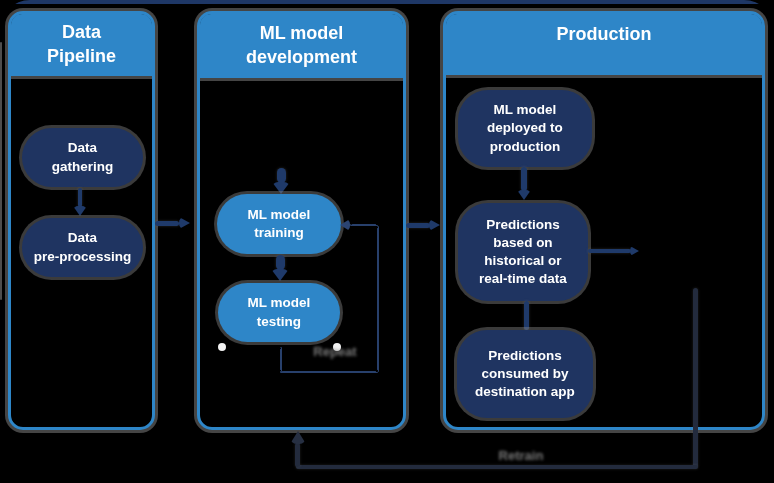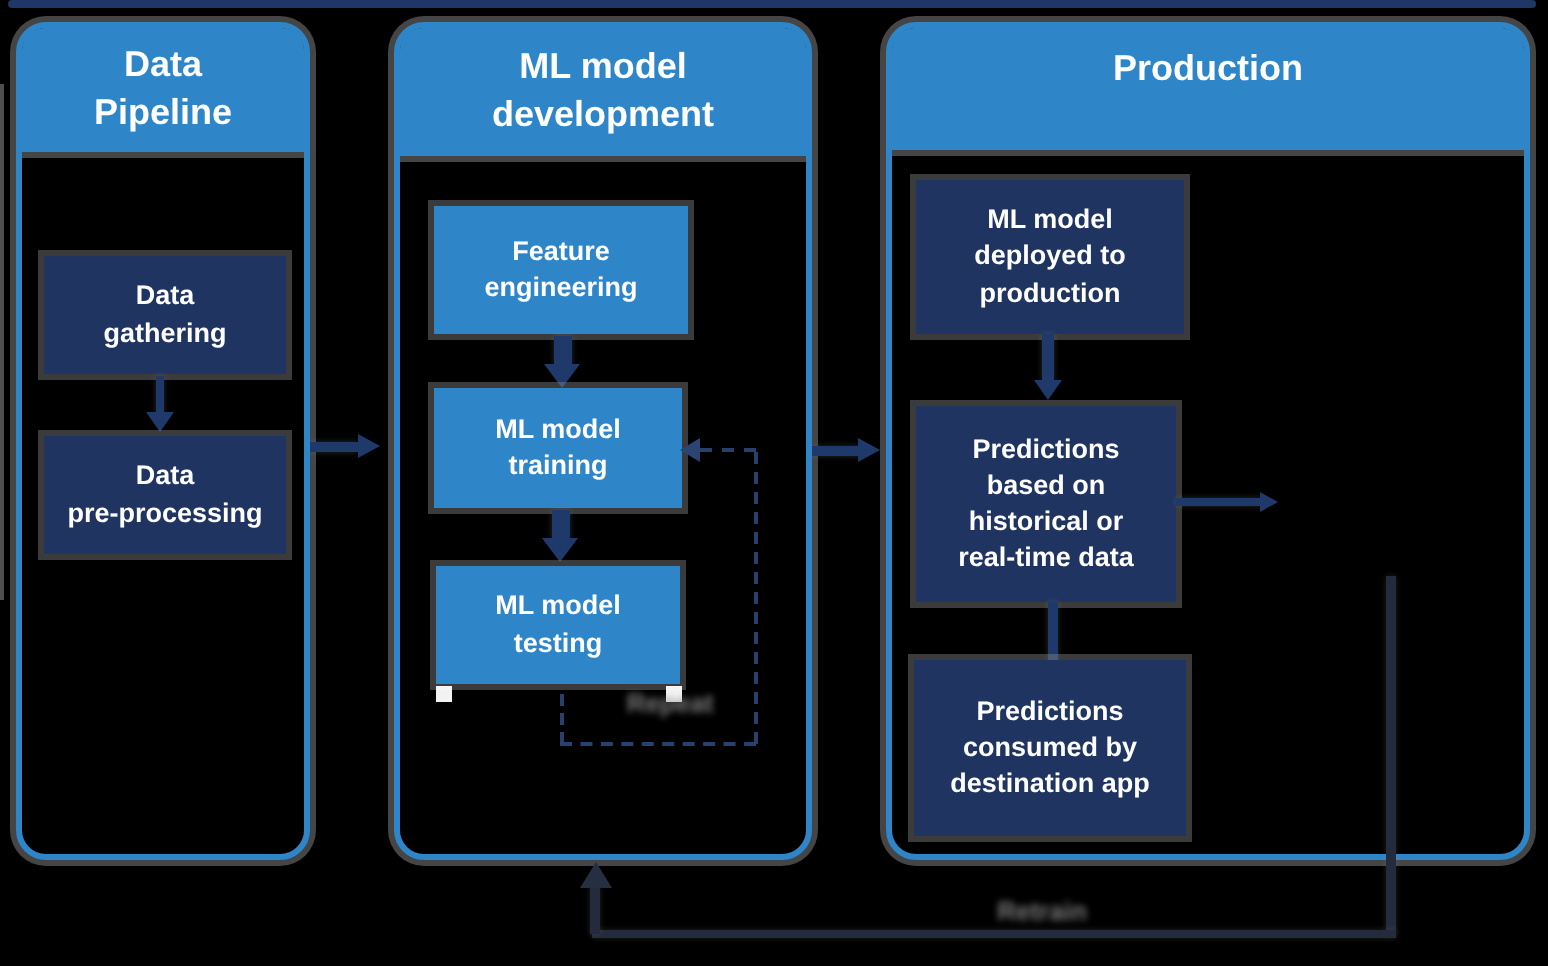--- a/index.html
+++ b/index.html
@@ -1,15 +1,15 @@
 <!DOCTYPE html>
 <html><head>
 <meta charset="utf-8">
 <style>
-  * { box-sizing: border-box; margin: 0; padding: 0; }
+  * { box-sizing: border-box; margin: 0; padding: 0; border-radius: 30px; }
   html, body { background: #000; }
   body {
     width: 774px; height: 483px; position: relative; overflow: hidden;
     font-family: "Liberation Sans", sans-serif;
   }
   .stage { position: absolute; left: 0; top: 0; width: 774px; height: 483px; background: #000; }
 
   
   .crop-strip-top { position: absolute; left: 4px; top: 0; width: 764px; height: 4px;
     background: #1E3766; border-radius: 2px; }
@@ -86,22 +86,20 @@
   <div class="node navy" style="left:22px; top:218px; width:121px; height:59px;">Data
 pre-processing</div>
 
   <div class="stem" style="left:155px; top:221px; width:24px; height:5px;"></div>
   <div class="head right" style="left:179px; top:217px;"></div>
 
   <div class="column" style="left:197px; top:11px; width:209px; height:419px;">
     <div class="column-header" style="height:64px;">ML model
 development</div>
   </div>
-  <div class="node blue" style="left:217px; top:103px; width:127px; height:64px;">Feature
-engineering</div>
   <div class="stem" style="left:277px; top:168px; width:9px; height:15px;"></div>
   <div class="head down" style="left:272px; top:182px;"></div>
   <div class="node blue" style="left:217px; top:194px; width:124px; height:60px;">ML model
 training</div>
   <div class="stem" style="left:276px; top:255px; width:9px; height:15px;"></div>
   <div class="head down" style="left:271px; top:269px;"></div>
   <div class="node blue" style="left:218px; top:283px; width:122px; height:59px;">ML model
 testing</div>
 
   <div class="artifact-dot" style="left:218px; top:343px;"></div>

